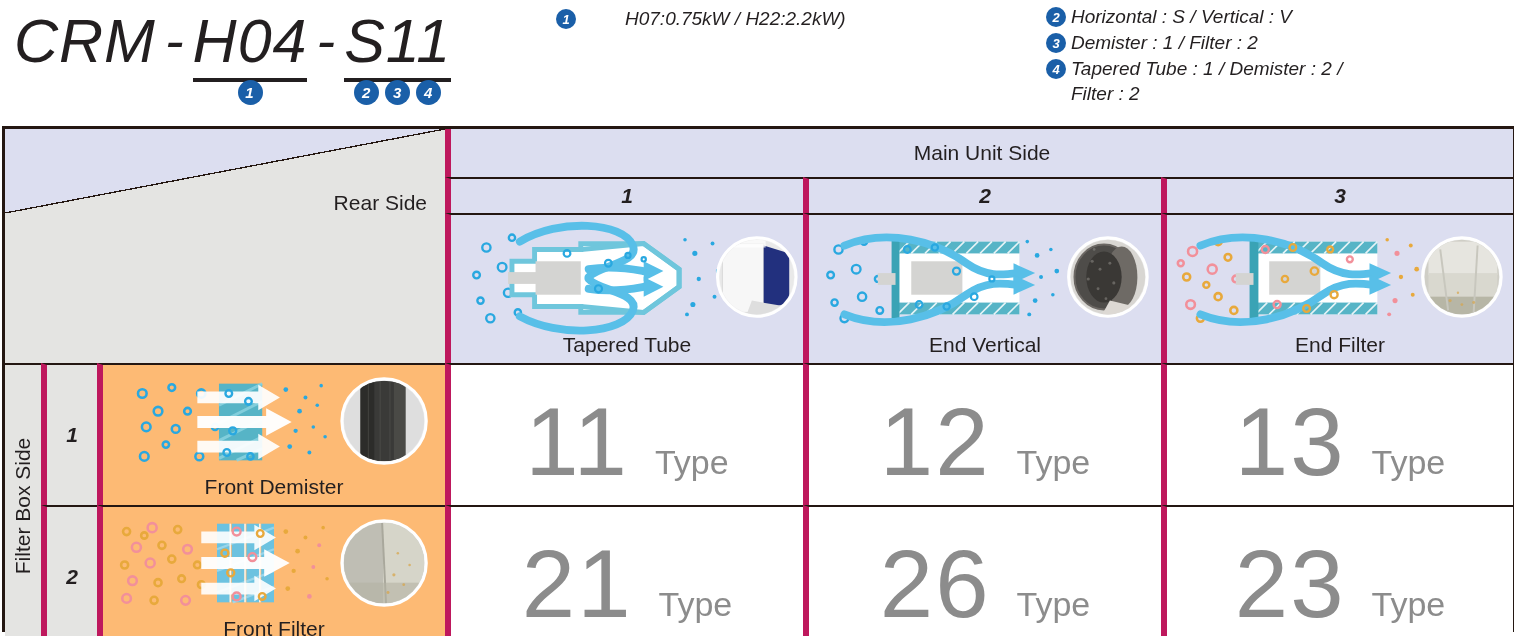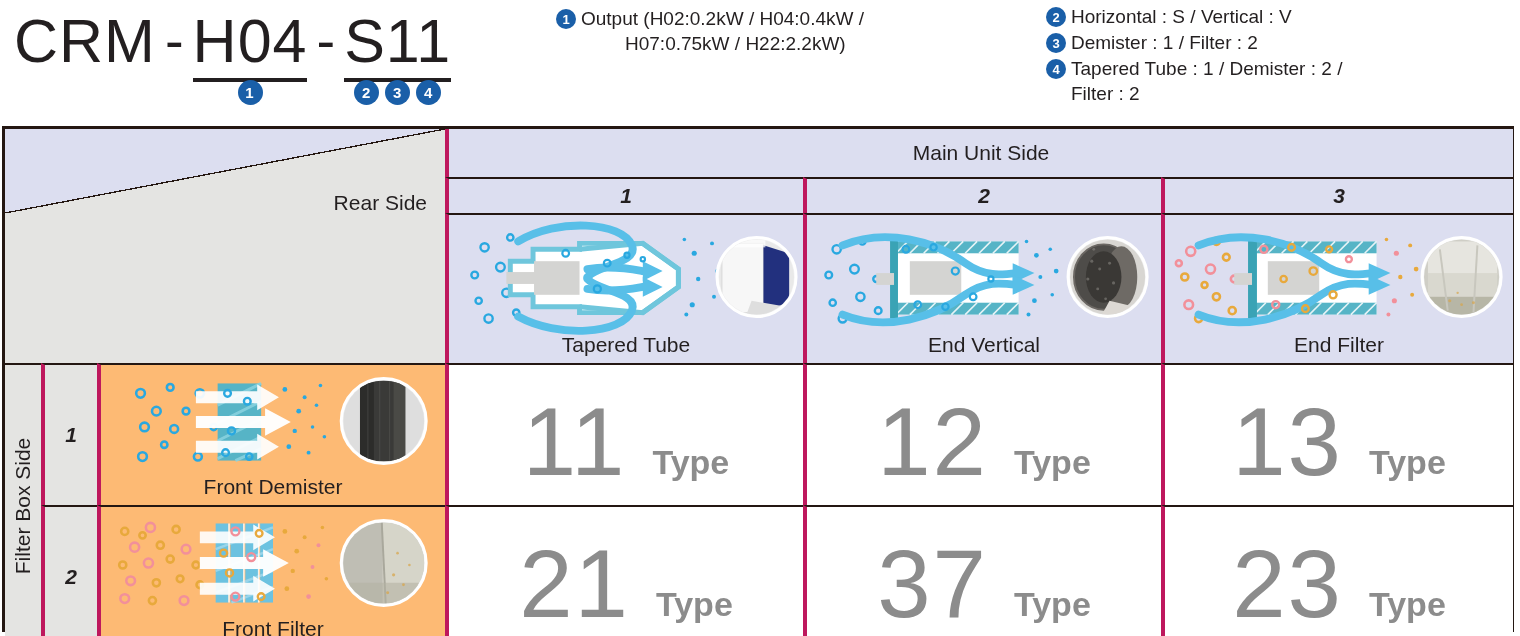--- a/index.html
+++ b/index.html
@@ -11,21 +11,21 @@
     font-family: "Liberation Sans", sans-serif;
     color: #1a1a1a;
     overflow: hidden;
     position: relative;
   }
 
   
   #header {
     position: absolute;
     left: 0; top: 0;
-    width: 1340px; height: 122px;
+    width: 1340px; height: 122px; font-style: italic;
   }
 
   #model-code {
     position: absolute;
     left: 14px; top: 6px;
     display: flex;
     align-items: flex-start;
     font-family: "Liberation Sans", sans-serif;
   }
   .code-seg {
@@ -112,21 +112,21 @@
     border: 3px solid #241712;
     box-sizing: border-box;
     display: grid;
     grid-template-columns: 36px 56px 348px 358px 358px 352px;
     grid-template-rows: 48px 36px 150px 142px 142px;
     background: #ffffff;
   }
   .cell { position: relative; box-sizing: border-box; overflow: hidden; }
   .lav  { background: #dcdef0; }
   .bt { border-top: 2px solid #241712; }
-  .bl { border-left: 4px solid #be185d; }
+  .bl { border-left: 6px solid #be185d; }
 
   
   #corner-cell {
     grid-column: 1 / 4;
     grid-row: 1 / 3;
     background: #86efac;
   }
   #corner-diag-fill {
     position: absolute; inset: 0;
     background: linear-gradient(to bottom right,
@@ -197,21 +197,21 @@
   }
   .typenum {
     font-size: 96px;
     font-weight: 300;
     color: #8c8c8c;
     line-height: 0.84;
     letter-spacing: 2px;
   }
   .typeword {
     font-size: 34px;
-    font-weight: 700;
+    font-weight: 400;
     color: #8c8c8c;
     margin-left: 26px;
     line-height: 1;
     padding-bottom: 4px;
   }
 </style>
 </head>
 <body>
 
 <div id="header">
@@ -237,21 +237,20 @@
         <div class="marker">3</div>
         <div class="marker">4</div>
       </div>
     </div>
   </div>
 
   <div id="legend-left" class="legend">
     <div class="legend-row">
       <div class="legend-badge">1</div>
       <div class="legend-text">
-        <span>Output (H02:0.2kW / H04:0.4kW /</span>
         <span class="l2">H07:0.75kW / H22:2.2kW)</span>
       </div>
     </div>
   </div>
 
   <div id="legend-right" class="legend">
     <div class="legend-row">
       <div class="legend-badge">2</div>
       <div class="legend-text">Horizontal : S / Vertical : V</div>
     </div>
@@ -746,21 +745,21 @@
       </svg>
     </div>
     <div class="caption">Front Filter</div>
   </div>
 
   <div class="cell bl bt typecell">
     <span class="typenum">21</span>
     <span class="typeword">Type</span>
   </div>
   <div class="cell bl bt typecell">
-    <span class="typenum">37</span>
+    <span class="typenum">26</span>
     <span class="typeword">Type</span>
   </div>
   <div class="cell bl bt typecell">
     <span class="typenum">23</span>
     <span class="typeword">Type</span>
   </div>
 
 </div>
 
 </body></html>

